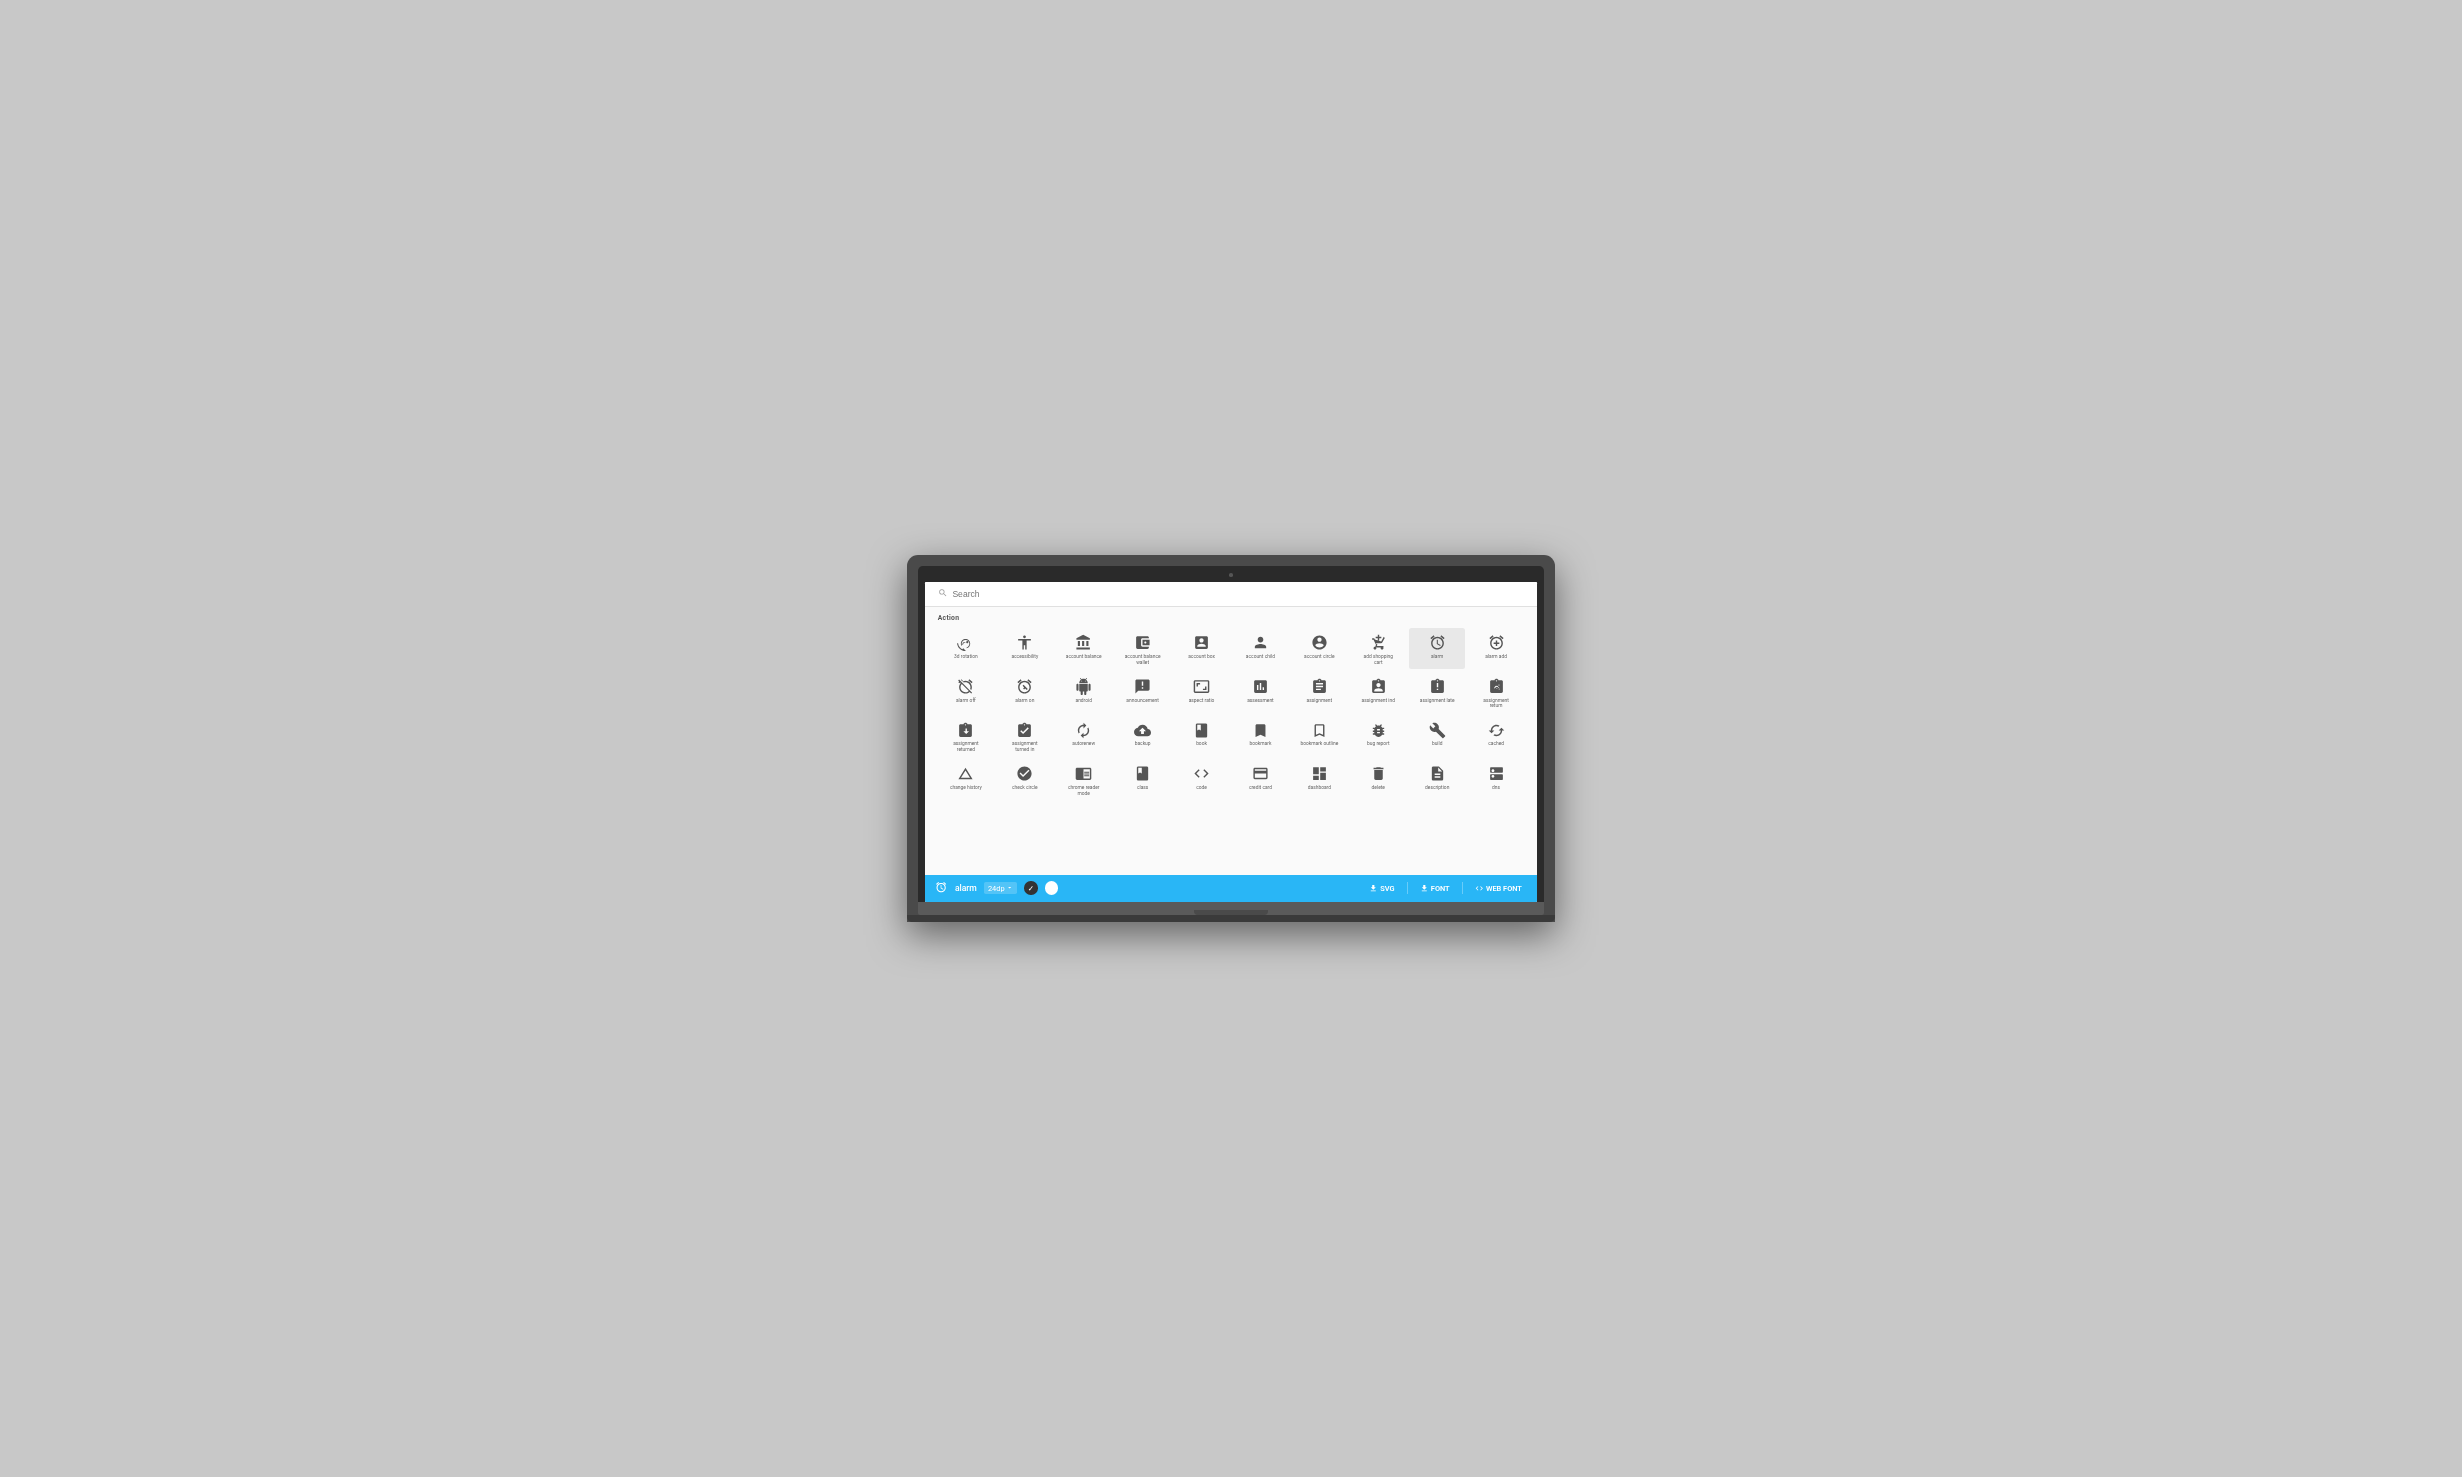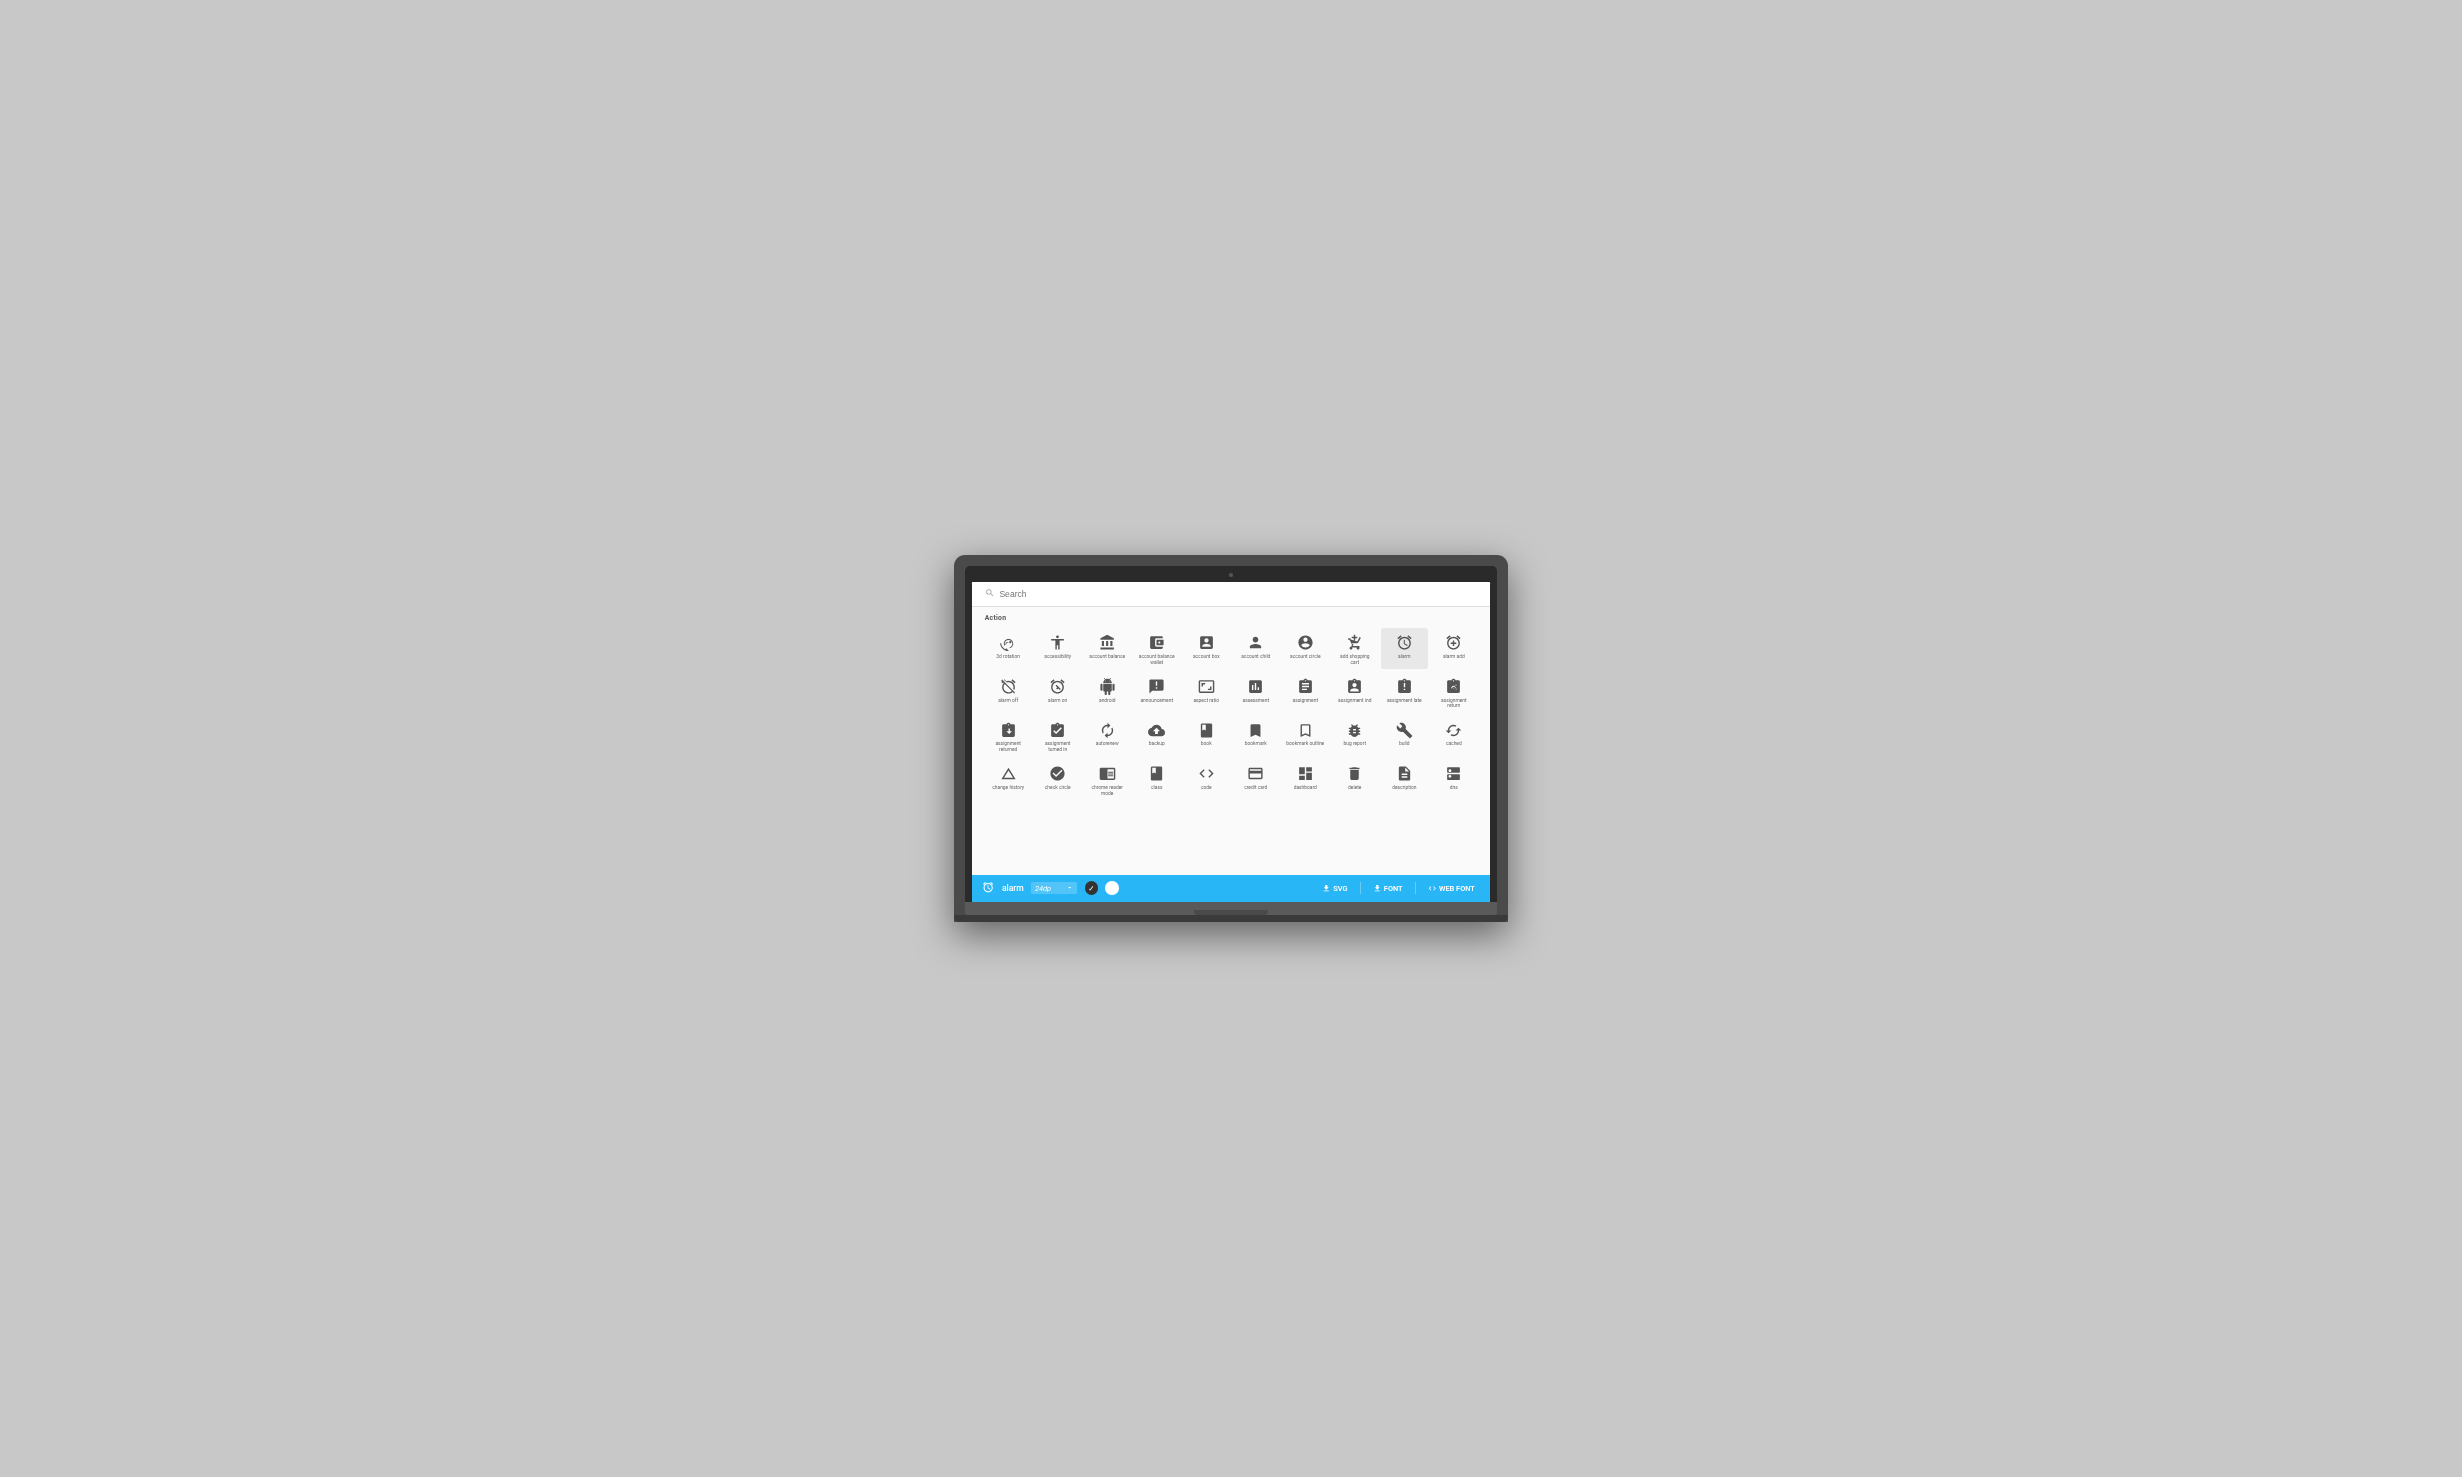--- a/index.html
+++ b/index.html
@@ -6,21 +6,21 @@
     body {
       background: #c8c8c8;
       display: flex;
       justify-content: center;
       align-items: center;
       min-height: 100vh;
       font-family: 'Roboto', Arial, sans-serif;
     }
 
     .laptop-outer {
-      width: 554px;
+      width: 648px;
       background: #4a4a4a;
       border-radius: 11px 11px 0 0;
       padding: 11px 11px 0 11px;
       box-shadow: 0 12.3px 37px rgba(0,0,0,0.5);
       position: relative;
     }
 
     .laptop-screen-bezel {
       background: #2a2a2a;
       border-radius: 4.9px 4.9px 0 0;
@@ -166,22 +166,21 @@
 
     .size-selector {
       display: flex;
       align-items: center;
       background: rgba(255,255,255,0.2);
       border-radius: 1.8px;
       padding: 1.2px 3.7px;
       color: #fff;
       font-size: 7.4px;
       cursor: pointer;
-      gap: 15px;
-      font-style: italic;
+      gap: 1px;
     }
 
     .color-circle-dark {
       width: 13.5px;
       height: 13.5px;
       border-radius: 50%;
       background: #333;
       display: flex;
       align-items: center;
       justify-content: center;

